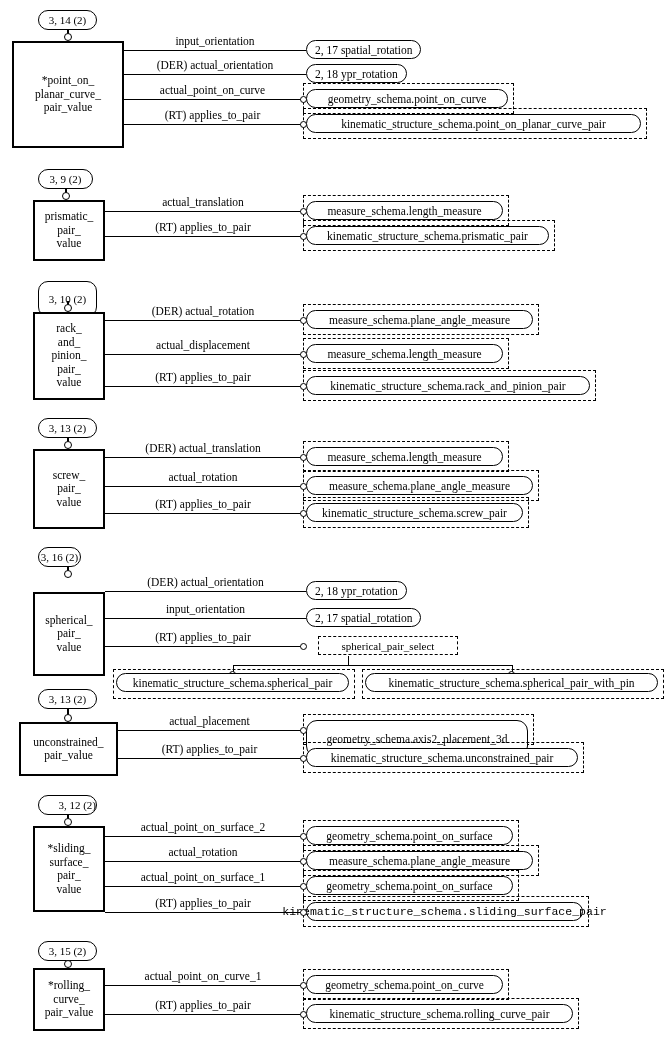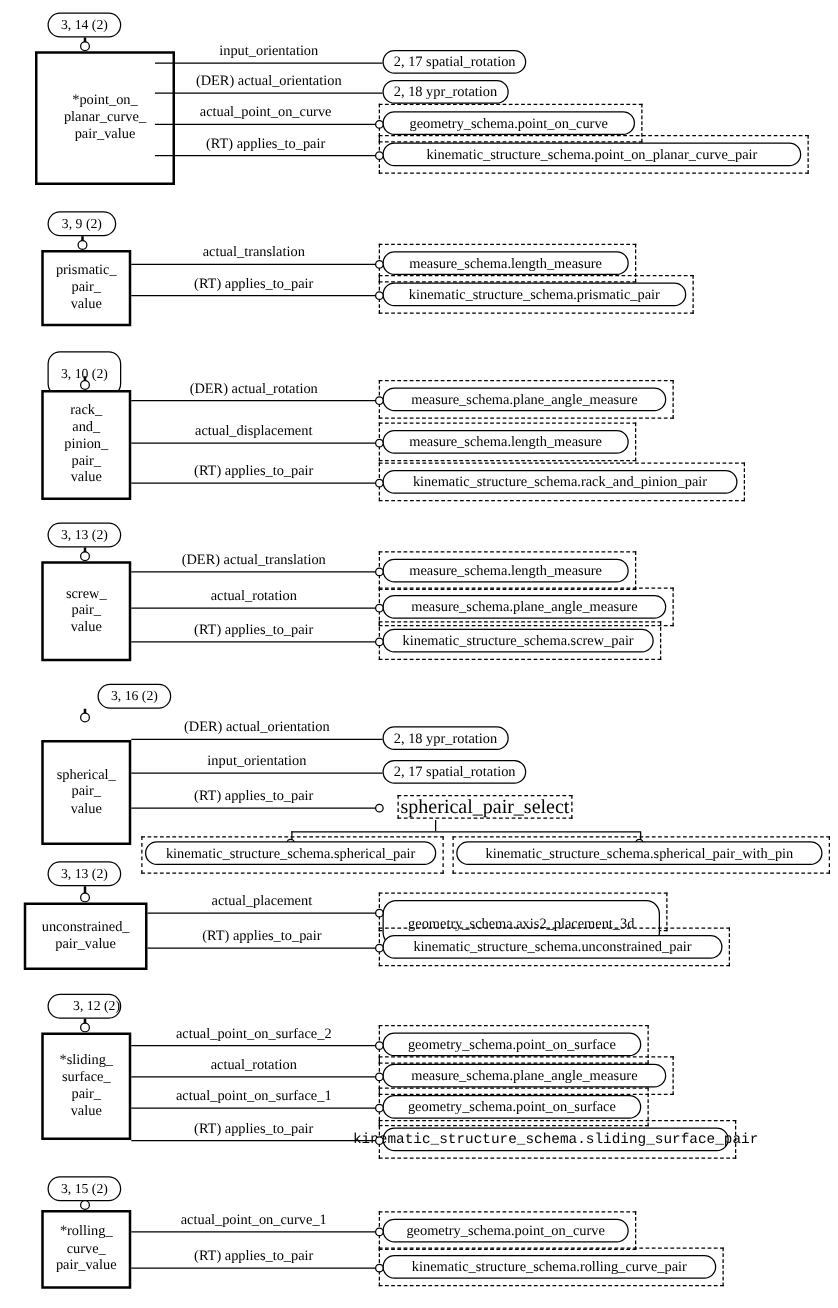--- a/index.html
+++ b/index.html
@@ -77,21 +77,21 @@
 
   
   .selectbox {
     position: absolute;
     box-sizing: border-box;
     border: 1.6px dashed #000;
     background: #fff;
     display: flex;
     align-items: center;
     justify-content: center;
-    font-size: 16px;
+    font-size: 11px;
     line-height: 12px;
     white-space: nowrap;
   }
 
   
   .hline {
     position: absolute;
     height: 0;
     border-top: 1.4px solid #000;
   }
@@ -139,21 +139,21 @@
 </style>
 </head>
 <body>
 
 <div id="canvas">
     <div class="pageref" style="left: 38px; top: 10px; width: 59px; height: 20px;">
       <span>3, 14 (2)</span>
     </div>
     <div class="thickv" style="left: 66.5px; top: 30px; height: 7px;"></div>
     <div class="ocirc-half" style="left: 63.5px; top: 33px;"></div>
-    <div class="entity" style="left: 12px; top: 41px; width: 112px; height: 107px; margin-left: 16px;"><span>*point_on_
+    <div class="entity" style="left: 12px; top: 41px; width: 112px; height: 107px;"><span>*point_on_
 planar_curve_
 pair_value</span></div>
     <div class="hline" style="left: 124px; top: 50px; width: 182px;"></div>
     <div class="alabel" style="left: 124px; top: 35px; width: 182px;">input_orientation</div>
     <div class="roundref" style="left: 306px; top: 40px; height: 19px;">
       <span>2, 17 spatial_rotation</span>
     </div>
     <div class="hline" style="left: 124px; top: 74px; width: 182px;"></div>
     <div class="alabel" style="left: 124px; top: 59px; width: 182px;">(DER) actual_orientation</div>
     <div class="roundref" style="left: 306px; top: 64px; height: 19px;">
@@ -248,21 +248,21 @@
       <span>measure_schema.plane_angle_measure</span>
     </div>
     <div class="ocirc" style="left: 300px; top: 482.5px;"></div>
     <div class="hline" style="left: 105px; top: 513px; width: 196px;"></div>
     <div class="alabel" style="left: 105px; top: 498px; width: 196px;">(RT) applies_to_pair</div>
     <div class="dashwrap" style="left: 303px; top: 497px; width: 226px; height: 31px;"></div>
     <div class="roundref" style="left: 306px; top: 503px; width: 217px; height: 19px; padding: 0px 6px;">
       <span>kinematic_structure_schema.screw_pair</span>
     </div>
     <div class="ocirc" style="left: 300px; top: 509.5px;"></div>
-    <div class="pageref" style="left: 38px; top: 547px; width: 59px; height: 20px; margin-left: 40px;">
+    <div class="pageref" style="left: 38px; top: 547px; width: 43px; height: 20px;">
       <span>3, 16 (2)</span>
     </div>
     <div class="thickv" style="left: 66.5px; top: 567px; height: 7px;"></div>
     <div class="ocirc-half" style="left: 63.5px; top: 570px;"></div>
     <div class="entity" style="left: 33px; top: 592px; width: 72px; height: 84px;"><span>spherical_
 pair_
 value</span></div>
     <div class="hline" style="left: 105px; top: 591px; width: 201px;"></div>
     <div class="alabel" style="left: 105px; top: 576px; width: 201px;">(DER) actual_orientation</div>
     <div class="roundref" style="left: 306px; top: 581px; height: 19px;">

